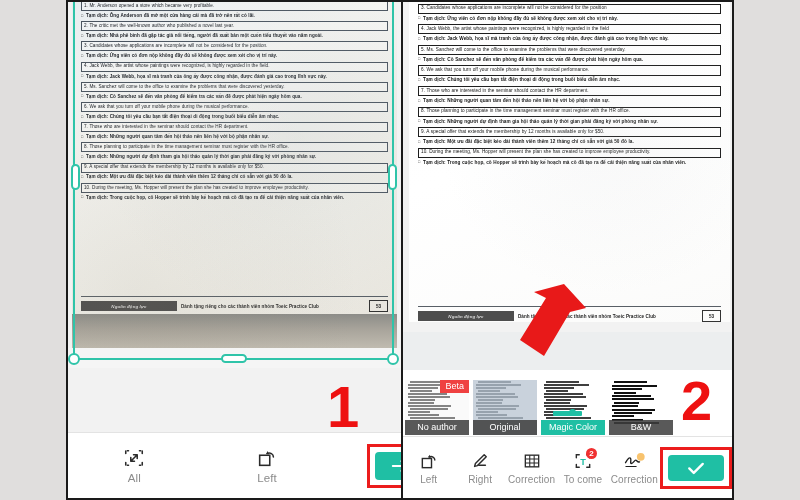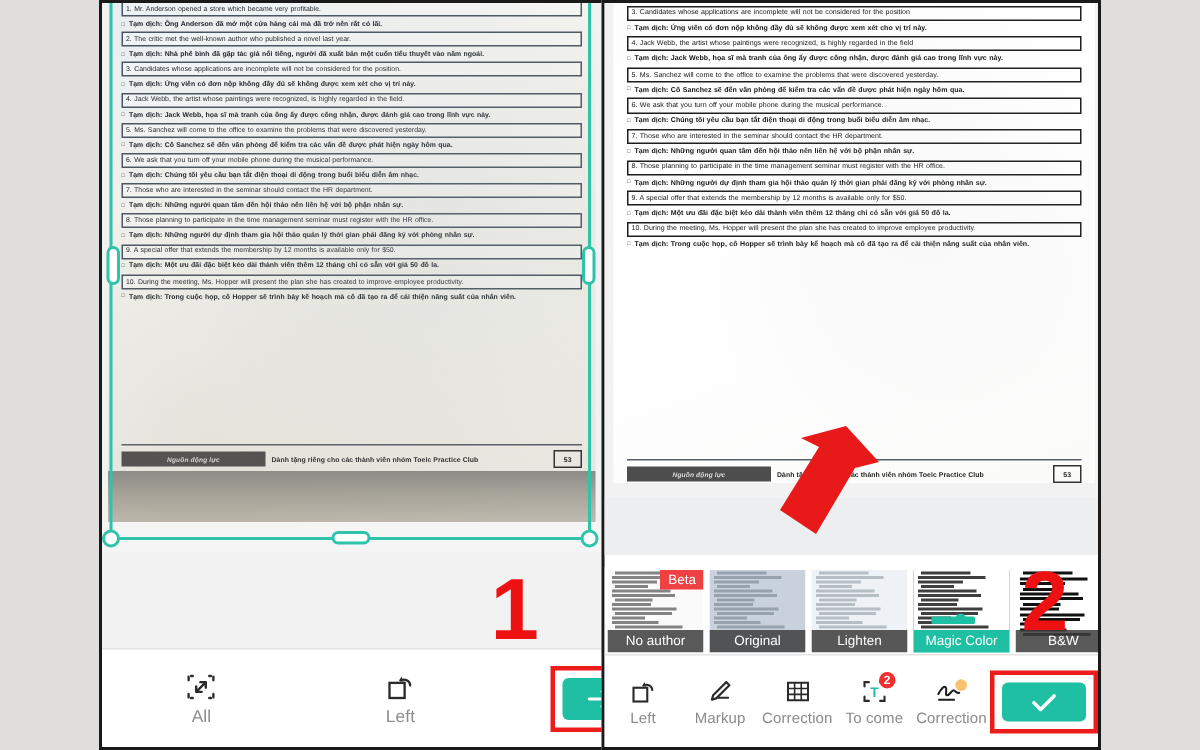--- a/index.html
+++ b/index.html
@@ -395,38 +395,20 @@
             <div class="tl" style="width: 39%; margin-left: 5px;"></div>
             <div class="tl" style="width: 41%; margin-left: 3px;"></div>
             <div class="tl" style="width: 67%; margin-left: 3px;"></div>
             <div class="tl" style="width: 59%; margin-left: 5px;"></div>
             <div class="tl" style="width: 35%; margin-left: 3px;"></div>
             <div class="tl" style="width: 49%; margin-left: 3px;"></div>
             <div class="tl" style="width: 70%; margin-left: 5px;"></div>
           </div>
           <div class="cap">Original</div>
         </div>
-        <div class="filt">
-          <div class="thumb v-lighten">
-            <div class="tl" style="width: 52%; margin-left: 5px;"></div>
-            <div class="tl" style="width: 70%; margin-left: 3px;"></div>
-            <div class="tl" style="width: 47%; margin-left: 3px;"></div>
-            <div class="tl" style="width: 35%; margin-left: 5px;"></div>
-            <div class="tl" style="width: 61%; margin-left: 3px;"></div>
-            <div class="tl" style="width: 66%; margin-left: 3px;"></div>
-            <div class="tl" style="width: 39%; margin-left: 5px;"></div>
-            <div class="tl" style="width: 41%; margin-left: 3px;"></div>
-            <div class="tl" style="width: 67%; margin-left: 3px;"></div>
-            <div class="tl" style="width: 59%; margin-left: 5px;"></div>
-            <div class="tl" style="width: 35%; margin-left: 3px;"></div>
-            <div class="tl" style="width: 49%; margin-left: 3px;"></div>
-            <div class="tl" style="width: 70%; margin-left: 5px;"></div>
-          </div>
-          <div class="cap">Lighten</div>
-        </div>
         <div class="filt selected">
           <div class="thumb v-magic">
             <div class="tl" style="width: 52%; margin-left: 5px;"></div>
             <div class="tl" style="width: 70%; margin-left: 3px;"></div>
             <div class="tl" style="width: 47%; margin-left: 3px;"></div>
             <div class="tl" style="width: 35%; margin-left: 5px;"></div>
             <div class="tl" style="width: 61%; margin-left: 3px;"></div>
             <div class="tl" style="width: 66%; margin-left: 3px;"></div>
             <div class="tl" style="width: 39%; margin-left: 5px;"></div>
             <div class="tl" style="width: 41%; margin-left: 3px;"></div>
@@ -471,21 +453,21 @@
           </span>
           <span class="lbl">Left</span>
         </div>
         <div class="tool">
           <span class="glyph">
             <svg class="svgi" width="20" height="20" viewBox="0 0 24 24">
               <path d="M17 4.5l2.5 2.5L9 17.5 5.5 18.5 6.5 15z" fill="none" stroke="#2b2b2b" stroke-width="1.7" stroke-linejoin="round"></path>
               <path d="M10.5 17h8" stroke="#2b2b2b" stroke-width="1.7" stroke-linecap="round"></path>
             </svg>
           </span>
-          <span class="lbl">Markup</span>
+          <span class="lbl">Right</span>
         </div>
         <div class="tool">
           <span class="glyph">
             <svg class="svgi" width="20" height="20" viewBox="0 0 24 24">
               <rect x="4" y="5" width="16" height="14" fill="none" stroke="#2b2b2b" stroke-width="1.6"></rect>
               <path d="M9.3 5v14M14.6 5v14M4 9.6h16M4 14.3h16" stroke="#2b2b2b" stroke-width="1.3"></path>
             </svg>
           </span>
           <span class="lbl">Correction</span>
         </div>

